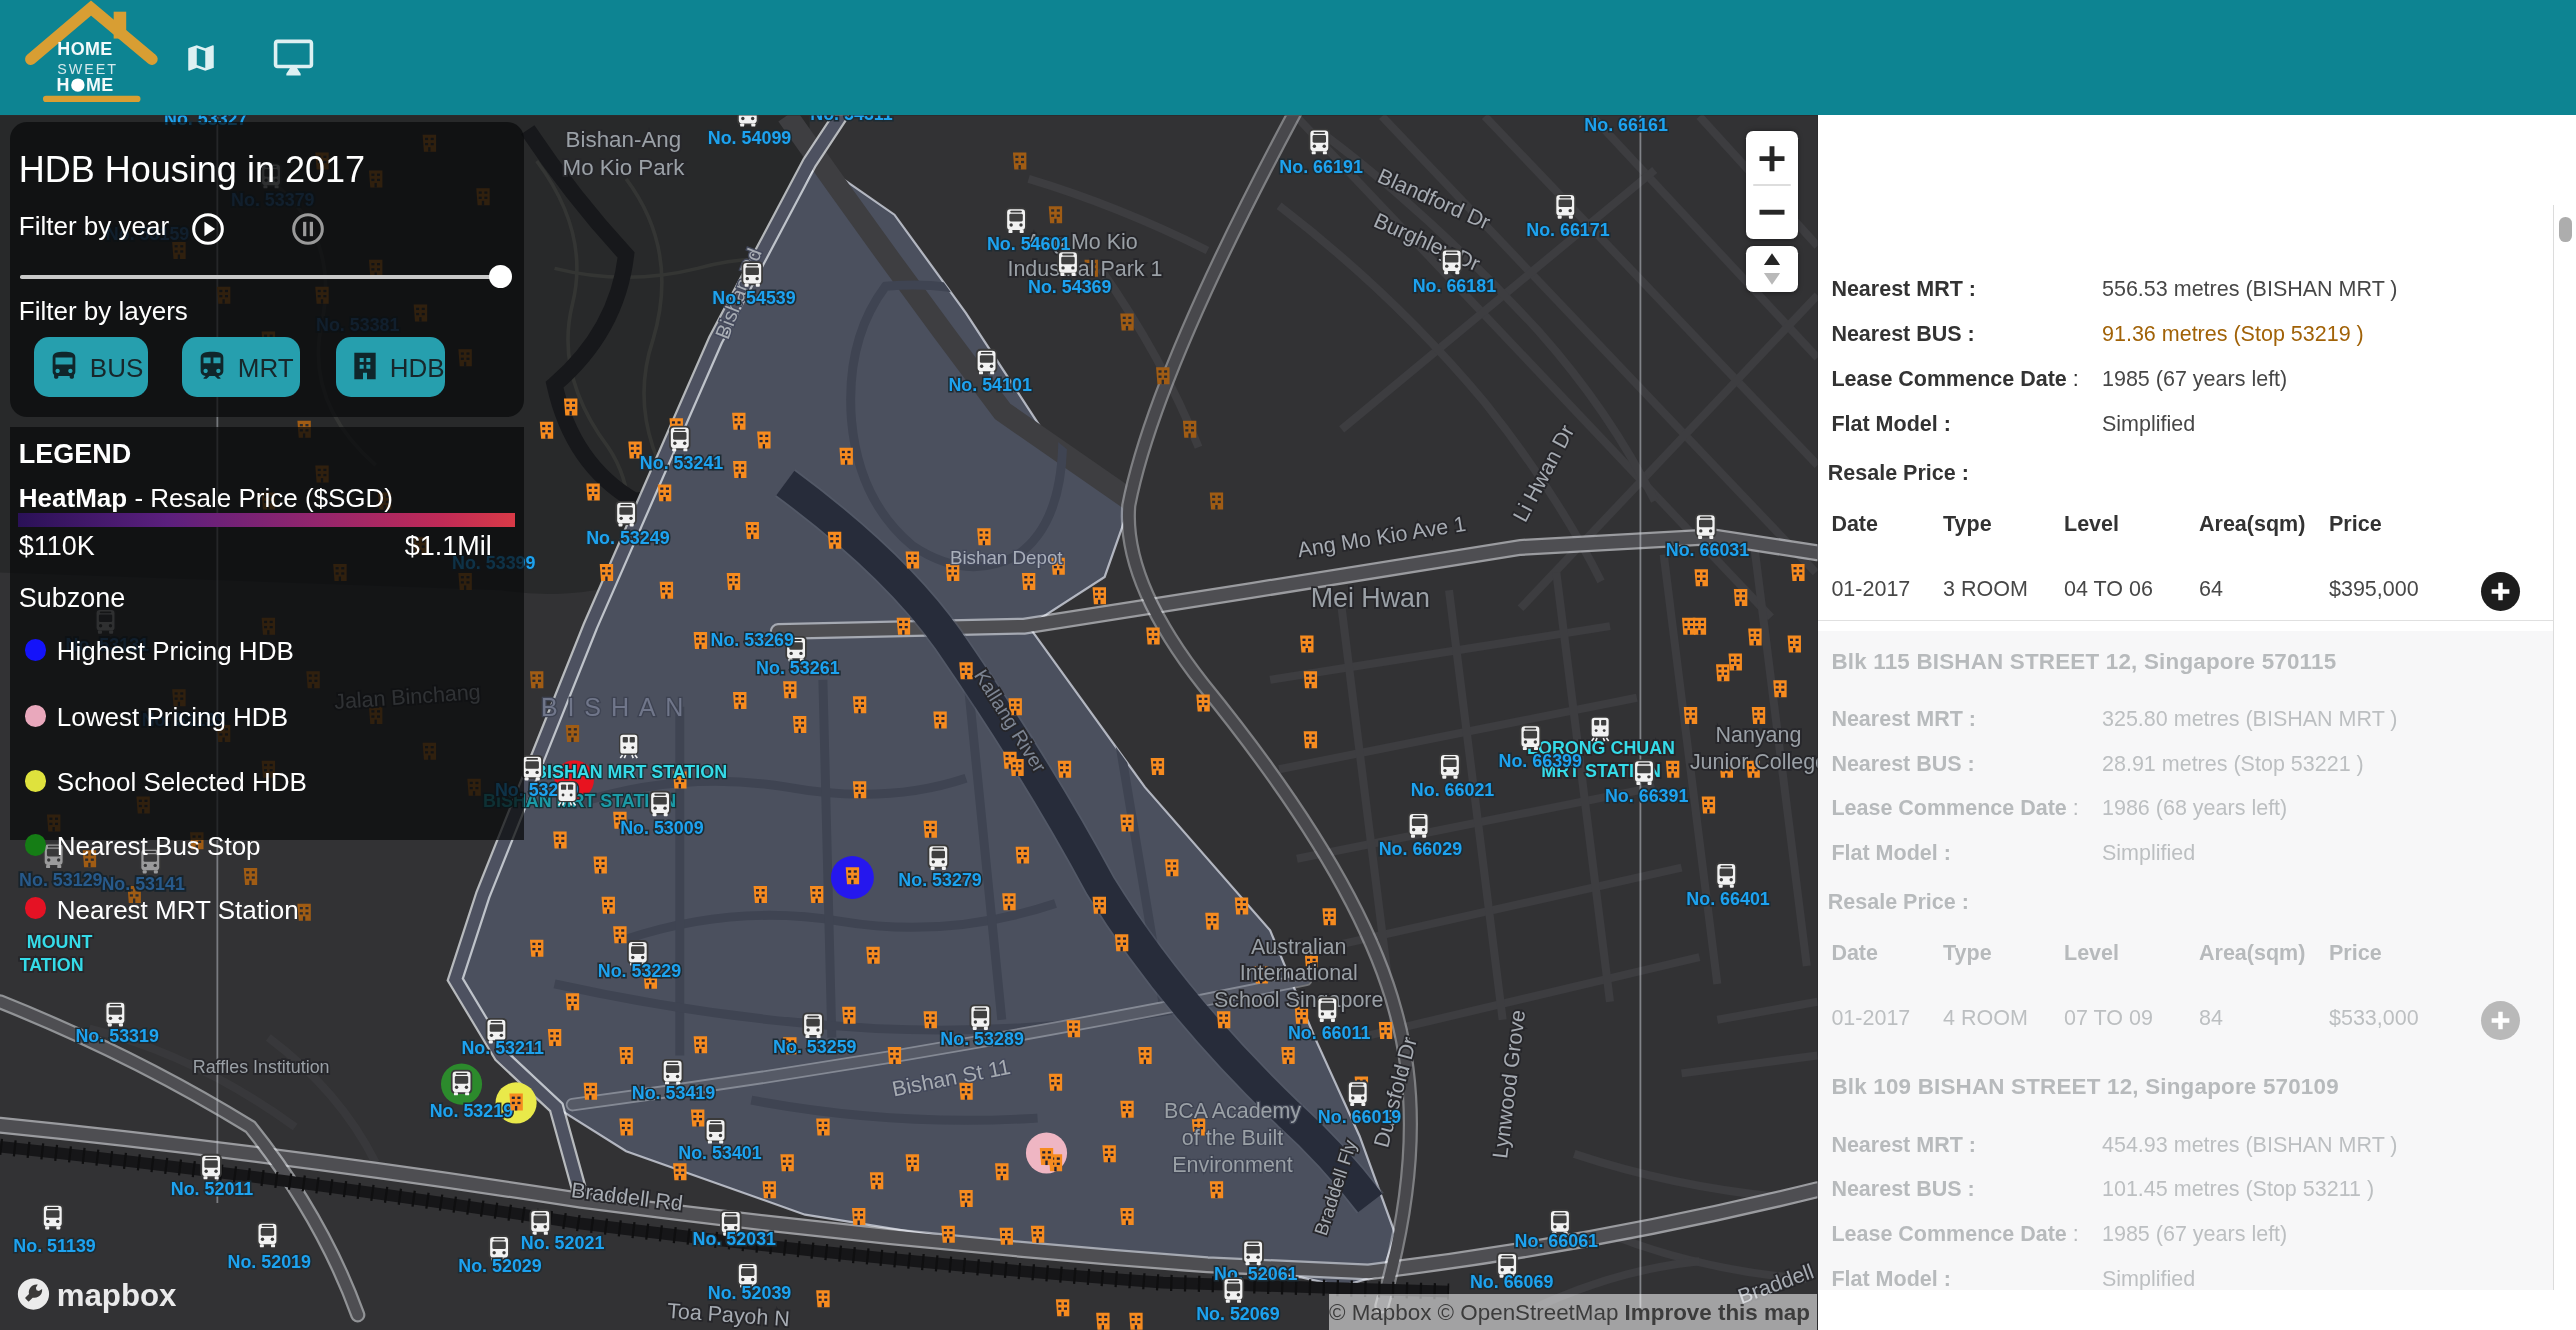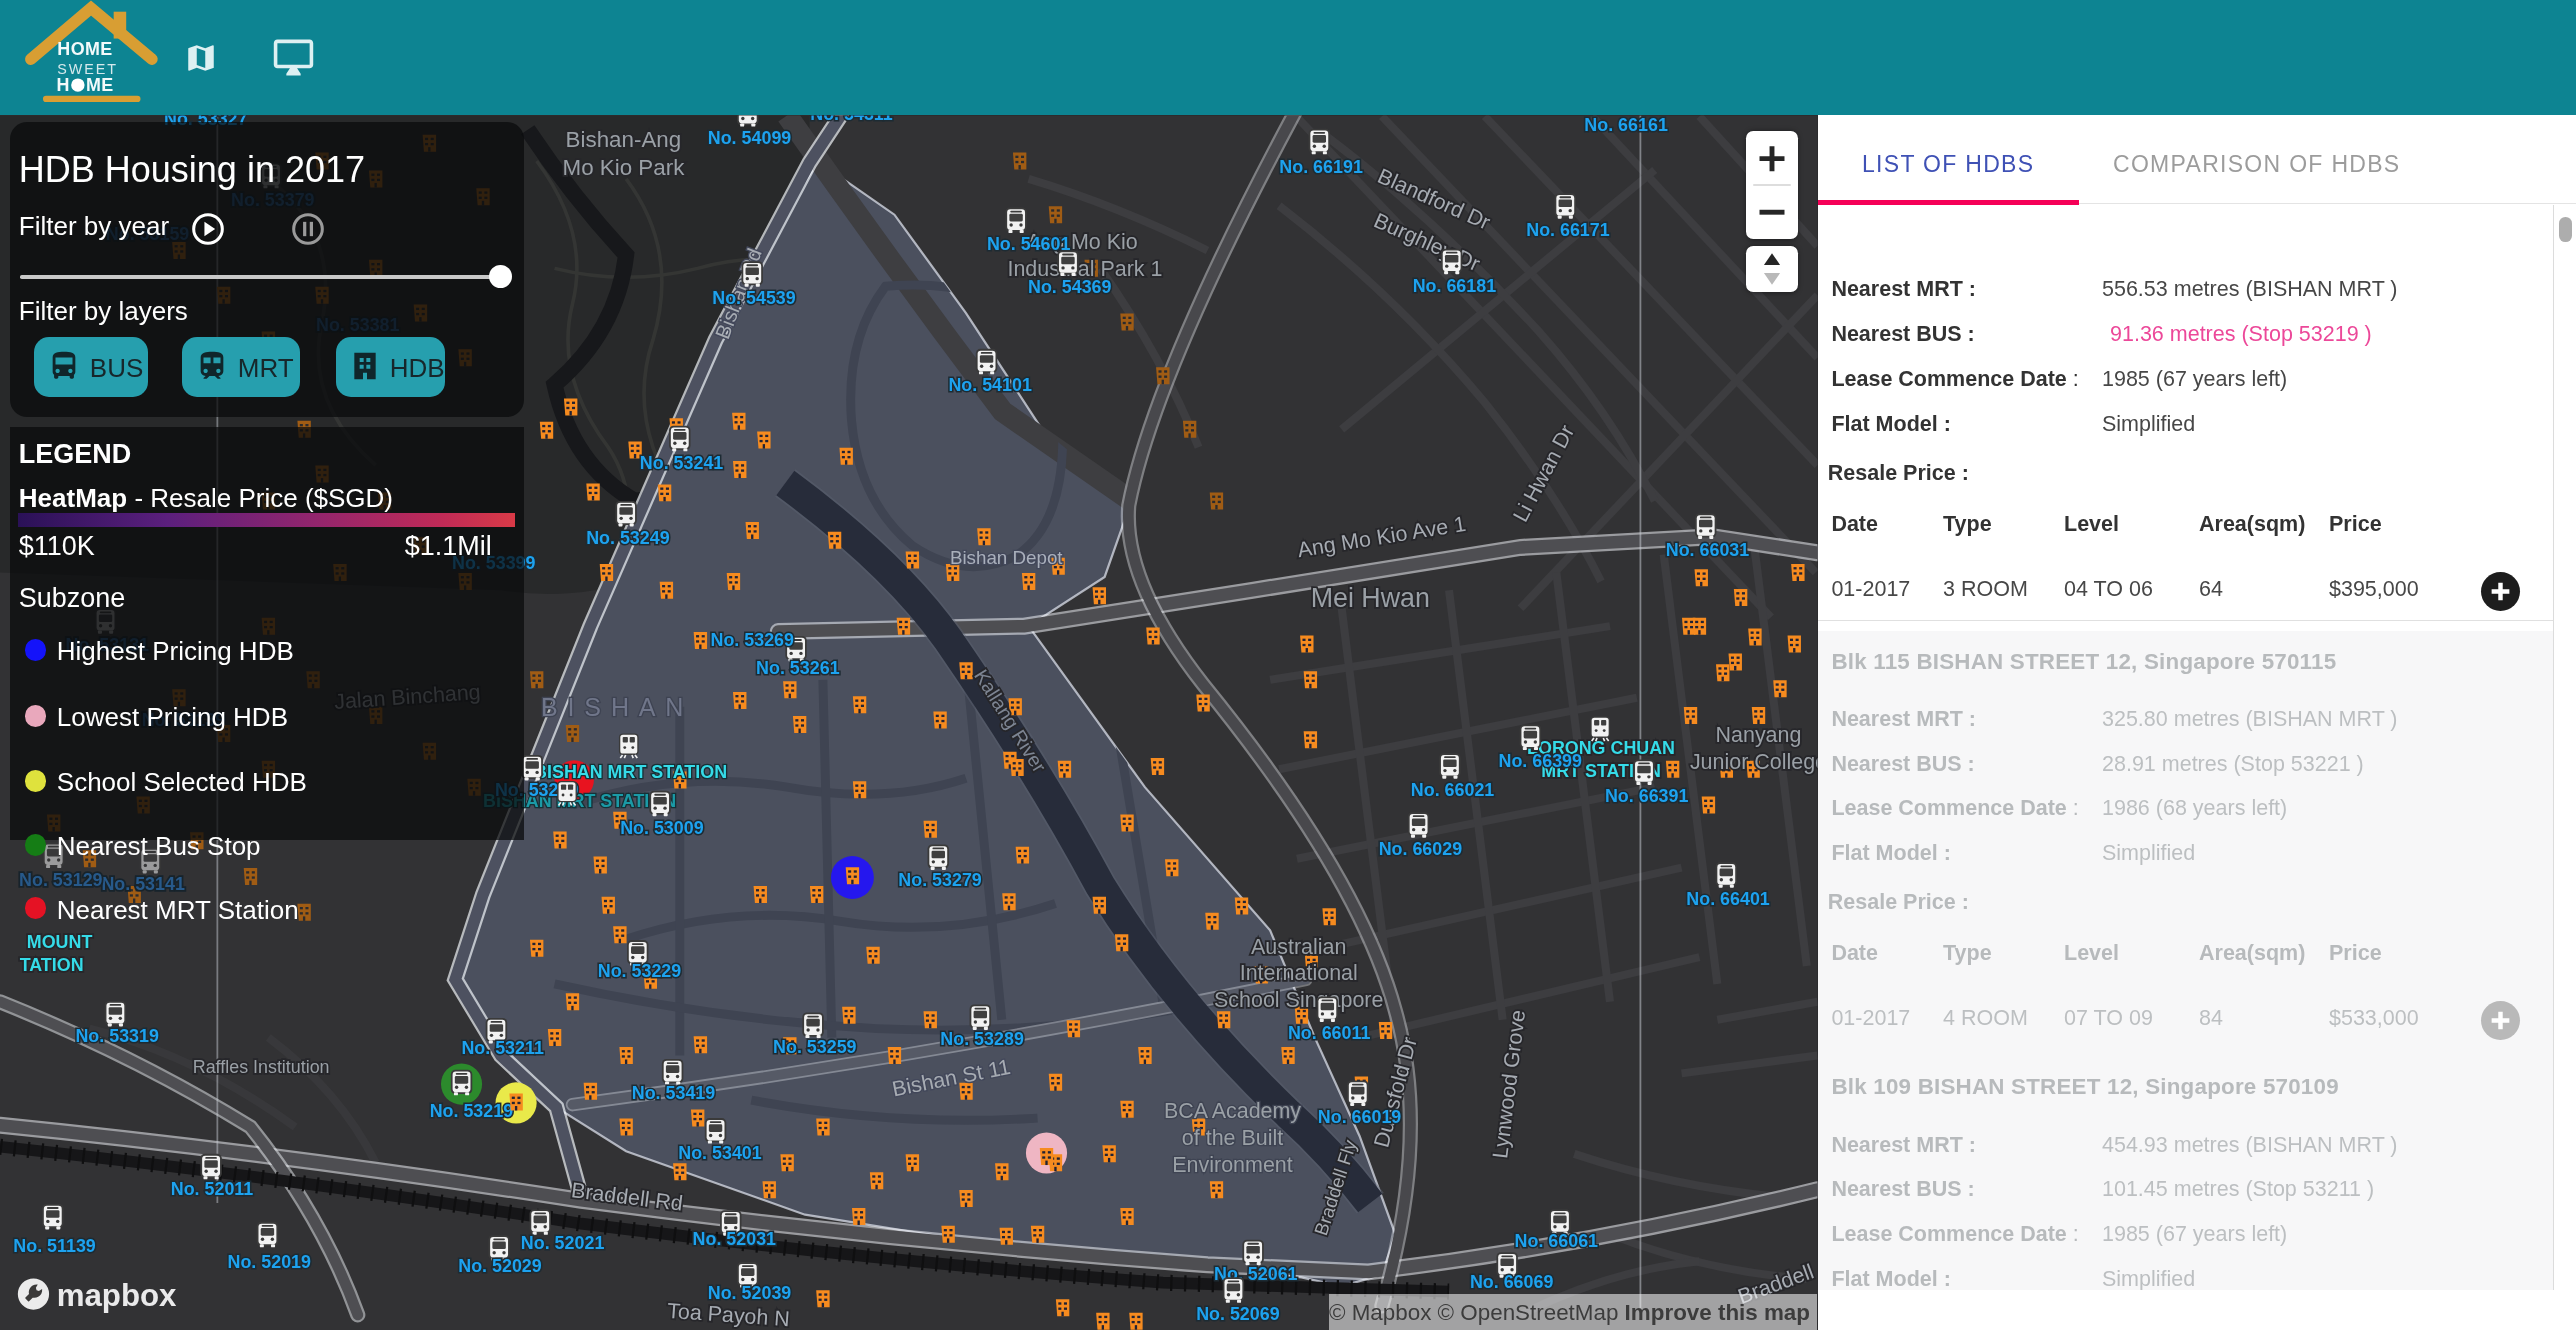--- a/index.html
+++ b/index.html
@@ -540,30 +540,25 @@
     <div style="position:absolute;left:47px;top:275px;font-size:26px;">Lowest Pricing HDB</div>
     <div class="ldot" style="position:absolute;left:15px;top:343px;width:21.5px;height:21.5px;border-radius:50%;background:#dfe23d;"></div>
     <div style="position:absolute;left:47px;top:340px;font-size:26px;">School Selected HDB</div>
     <div class="ldot" style="position:absolute;left:15px;top:407px;width:21.5px;height:21.5px;border-radius:50%;background:#157d15;"></div>
     <div style="position:absolute;left:47px;top:404px;font-size:26px;">Nearest Bus Stop</div>
     <div class="ldot" style="position:absolute;left:15px;top:470px;width:21.5px;height:21.5px;border-radius:50%;background:#e51224;"></div>
     <div style="position:absolute;left:47px;top:468px;font-size:26px;">Nearest MRT Station</div>
   </div>
 
   <div id="rpanel">
-    <div id="tabs">
-      <div class="tab1">LIST OF HDBS</div>
-      <div class="tab2">COMPARISON OF HDBS</div>
-      <div id="tabline"></div>
-    </div>
     <div id="cards">
       <div class="row lab" style="left:13.4px;top:72px;color:#333333">Nearest MRT :</div>
       <div class="row" style="left:284px;top:72px;color:#474747">556.53 metres (BISHAN MRT )</div>
       <div class="row lab" style="left:13.4px;top:117px;color:#333333">Nearest BUS :</div>
-      <div class="row" style="left:292px;top:117px;color:#ec4899">91.36 metres (Stop 53219 )</div>
+      <div class="row" style="left:284px;top:117px;color:#a16207">91.36 metres (Stop 53219 )</div>
       <div class="row lab" style="left:13.4px;top:162px;color:#333333">Lease Commence Date <span style="font-weight:400">:</span></div>
       <div class="row" style="left:284px;top:162px;color:#474747">1985 (67 years left)</div>
       <div class="row lab" style="left:13.4px;top:207px;color:#333333">Flat Model :</div>
       <div class="row" style="left:284px;top:207px;color:#474747">Simplified</div>
       <div class="row lab" style="left:9.8px;top:256px;color:#333333">Resale Price :</div>
       <div class="row lab" style="left:13.4px;top:307px;color:#333333">Date</div>
       <div class="row lab" style="left:125px;top:307px;color:#333333">Type</div>
       <div class="row lab" style="left:246px;top:307px;color:#333333">Level</div>
       <div class="row lab" style="left:381px;top:307px;color:#333333">Area(sqm)</div>
       <div class="row lab" style="left:511px;top:307px;color:#333333">Price</div>

